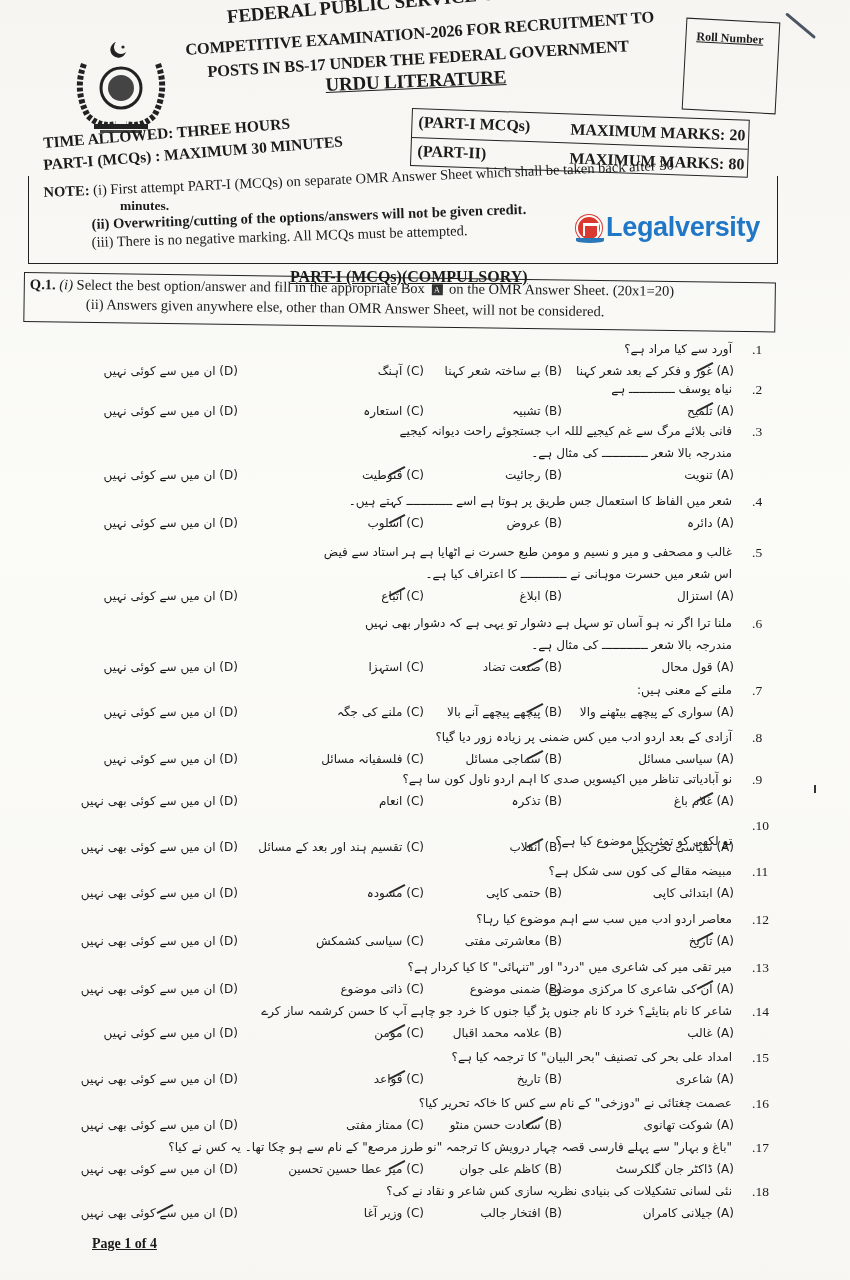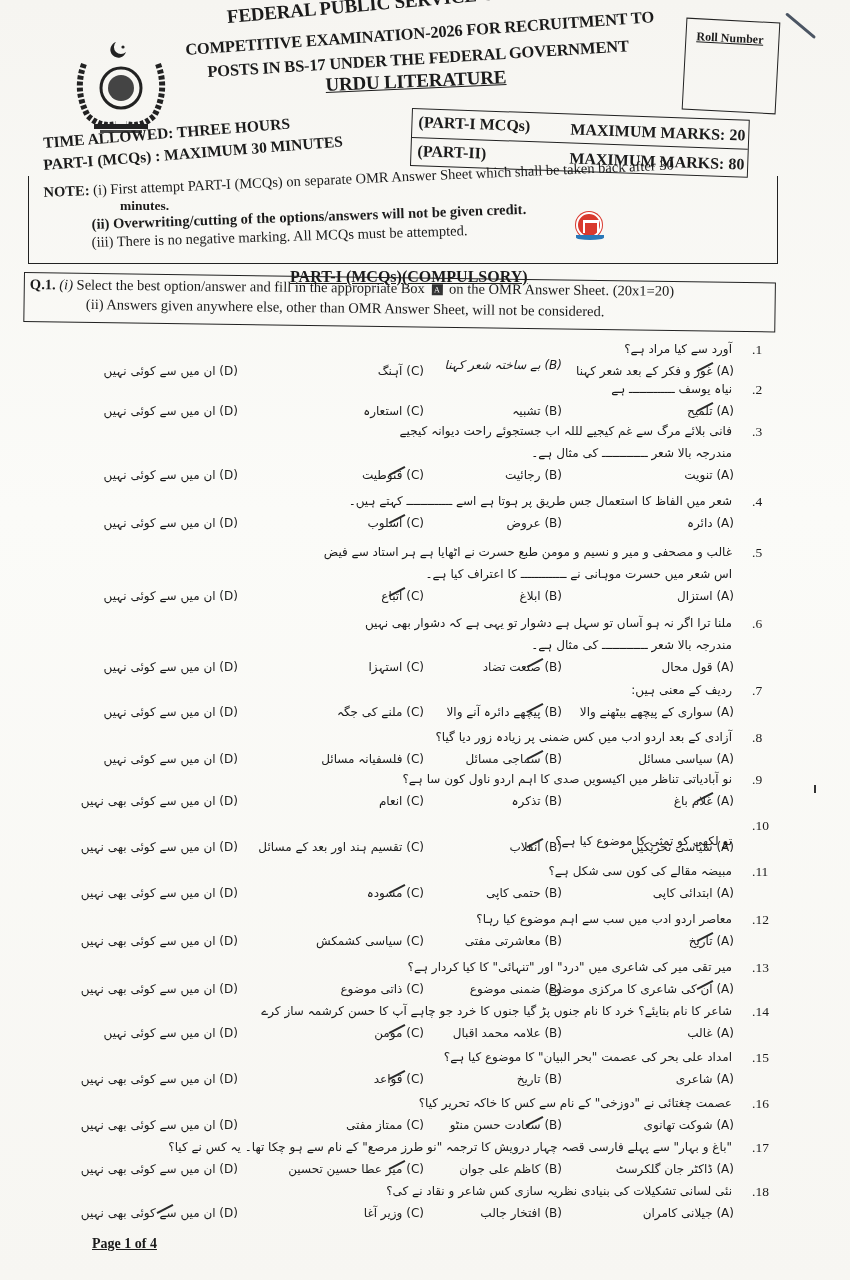--- a/index.html
+++ b/index.html
@@ -175,40 +175,41 @@
     <b>NOTE:</b>
     <span>(i)</span>
     <span>First attempt PART-I (MCQs) on separate OMR Answer Sheet which shall be taken back after 30</span>
   </div>
   <div class="note-line n1b">minutes.</div>
   <div class="note-line n2" style="top:216px;">(ii) Overwriting/cutting of the options/answers will not be given credit.</div>
   <div class="note-line n3" style="top:234px;">(iii) There is no negative marking. All MCQs must be attempted.</div>
 
   <div class="watermark">
     <span class="wm-logo"></span>
+    <span class="wm-text">Legalversity</span>
   </div>
 
   <div class="part1-title">PART-I (MCQs)(COMPULSORY)</div>
 
   <div class="q1-box"></div>
   <div class="q1-line q1a">
     <b>Q.1.</b>
     <i>(i)</i>
     <span>Select the best option/answer and fill in the appropriate Box</span>
     <span class="omr-box">A</span>
     <span>on the OMR Answer Sheet. (20x1=20)</span>
   </div>
   <div class="q1-line q1b">(ii) Answers given anywhere else, other than OMR Answer Sheet, will not be considered.</div>
 
   <div id="questions">
       <div class="q" style="top: 342px;">
         <span class="qnum" style="top: 0px;">.1</span>
         <span class="urdu stem" style="top: 0px;">آورد سے کیا مراد ہے؟</span>
         <span class="opt optA" style="top: 22px;">(A) غور و فکر کے بعد شعر کہنا</span>
-        <span class="opt optB" style="top: 16px; font-style: italic;">(B) بے ساختہ شعر کہنا</span>
+        <span class="opt optB" style="top: 22px;">(B) بے ساختہ شعر کہنا</span>
         <span class="opt optC" style="top: 22px;">(C) آہنگ</span>
         <span class="opt optD" style="top: 22px;">(D) ان میں سے کوئی نہیں</span>
         <span class="tick" style="right: 136px; top: 24px;"></span>
       </div>
       <div class="q" style="top: 382px;">
         <span class="qnum" style="top: 0px;">.2</span>
         <span class="urdu stem" style="top: 0px;">نیاہ یوسف ـــــــــــــ ہے</span>
         <span class="opt optA" style="top: 22px;">(A) تلمیح</span>
         <span class="opt optB" style="top: 22px;">(B) تشبیہ</span>
         <span class="opt optC" style="top: 22px;">(C) استعارہ</span>
@@ -249,23 +250,23 @@
         <span class="urdu stem" style="top: 0px;">ملنا ترا اگر نہ ہو آساں تو سہل ہے        دشوار تو یہی ہے کہ دشوار بھی نہیں</span>
         <span class="urdu stem" style="top: 22px;">مندرجہ بالا شعر ـــــــــــــ کی مثال ہے۔</span>
         <span class="opt optA" style="top: 44px;">(A) قول محال</span>
         <span class="opt optB" style="top: 44px;">(B) صنعت تضاد</span>
         <span class="opt optC" style="top: 44px;">(C) استہزا</span>
         <span class="opt optD" style="top: 44px;">(D) ان میں سے کوئی نہیں</span>
         <span class="tick" style="right: 306px; top: 46px;"></span>
       </div>
       <div class="q" style="top: 683px;">
         <span class="qnum" style="top: 0px;">.7</span>
-        <span class="urdu stem" style="top: 0px;">ردیف کے معنی ہیں:</span>
+        <span class="urdu stem" style="top: 0px;">ملنے کے معنی ہیں:</span>
         <span class="opt optA" style="top: 22px;">(A) سواری کے پیچھے بیٹھنے والا</span>
-        <span class="opt optB" style="top: 22px;">(B) پیچھے دائرہ آنے والا</span>
+        <span class="opt optB" style="top: 22px;">(B) پیچھے پیچھے آنے بالا</span>
         <span class="opt optC" style="top: 22px;">(C) ملنے کی جگہ</span>
         <span class="opt optD" style="top: 22px;">(D) ان میں سے کوئی نہیں</span>
         <span class="tick" style="right: 306px; top: 24px;"></span>
       </div>
       <div class="q" style="top: 730px;">
         <span class="qnum" style="top: 0px;">.8</span>
         <span class="urdu stem" style="top: 0px;">آزادی کے بعد اردو ادب میں کس ضمنی پر زیادہ زور دیا گیا؟</span>
         <span class="opt optA" style="top: 22px;">(A) سیاسی مسائل</span>
         <span class="opt optB" style="top: 22px;">(B) سماجی مسائل</span>
         <span class="opt optC" style="top: 22px;">(C) فلسفیانہ مسائل</span>
@@ -321,21 +322,21 @@
         <span class="qnum" style="top: 0px;">.14</span>
         <span class="urdu stem" style="top: 0px;">شاعر کا نام بتایئے؟        خرد کا نام جنوں پڑ گیا جنوں کا خرد        جو چاہے آپ کا حسن کرشمہ ساز کرے</span>
         <span class="opt optA" style="top: 22px;">(A) غالب</span>
         <span class="opt optB" style="top: 22px;">(B) علامہ محمد اقبال</span>
         <span class="opt optC" style="top: 22px;">(C) مومن</span>
         <span class="opt optD" style="top: 22px;">(D) ان میں سے کوئی نہیں</span>
         <span class="tick" style="right: 444px; top: 24px;"></span>
       </div>
       <div class="q" style="top: 1050px;">
         <span class="qnum" style="top: 0px;">.15</span>
-        <span class="urdu stem" style="top: 0px;">امداد علی بحر کی عصمت "بحر البیان" کا موضوع کیا ہے؟</span>
+        <span class="urdu stem" style="top: 0px;">امداد علی بحر کی تصنیف "بحر البیان" کا ترجمہ کیا ہے؟</span>
         <span class="opt optA" style="top: 22px;">(A) شاعری</span>
         <span class="opt optB" style="top: 22px;">(B) تاریخ</span>
         <span class="opt optC" style="top: 22px;">(C) قواعد</span>
         <span class="opt optD" style="top: 22px;">(D) ان میں سے کوئی بھی نہیں</span>
         <span class="tick" style="right: 444px; top: 24px;"></span>
       </div>
       <div class="q" style="top: 1096px;">
         <span class="qnum" style="top: 0px;">.16</span>
         <span class="urdu stem" style="top: 0px;">عصمت چغتائی نے "دوزخی" کے نام سے کس کا خاکہ تحریر کیا؟</span>
         <span class="opt optA" style="top: 22px;">(A) شوکت تھانوی</span>

